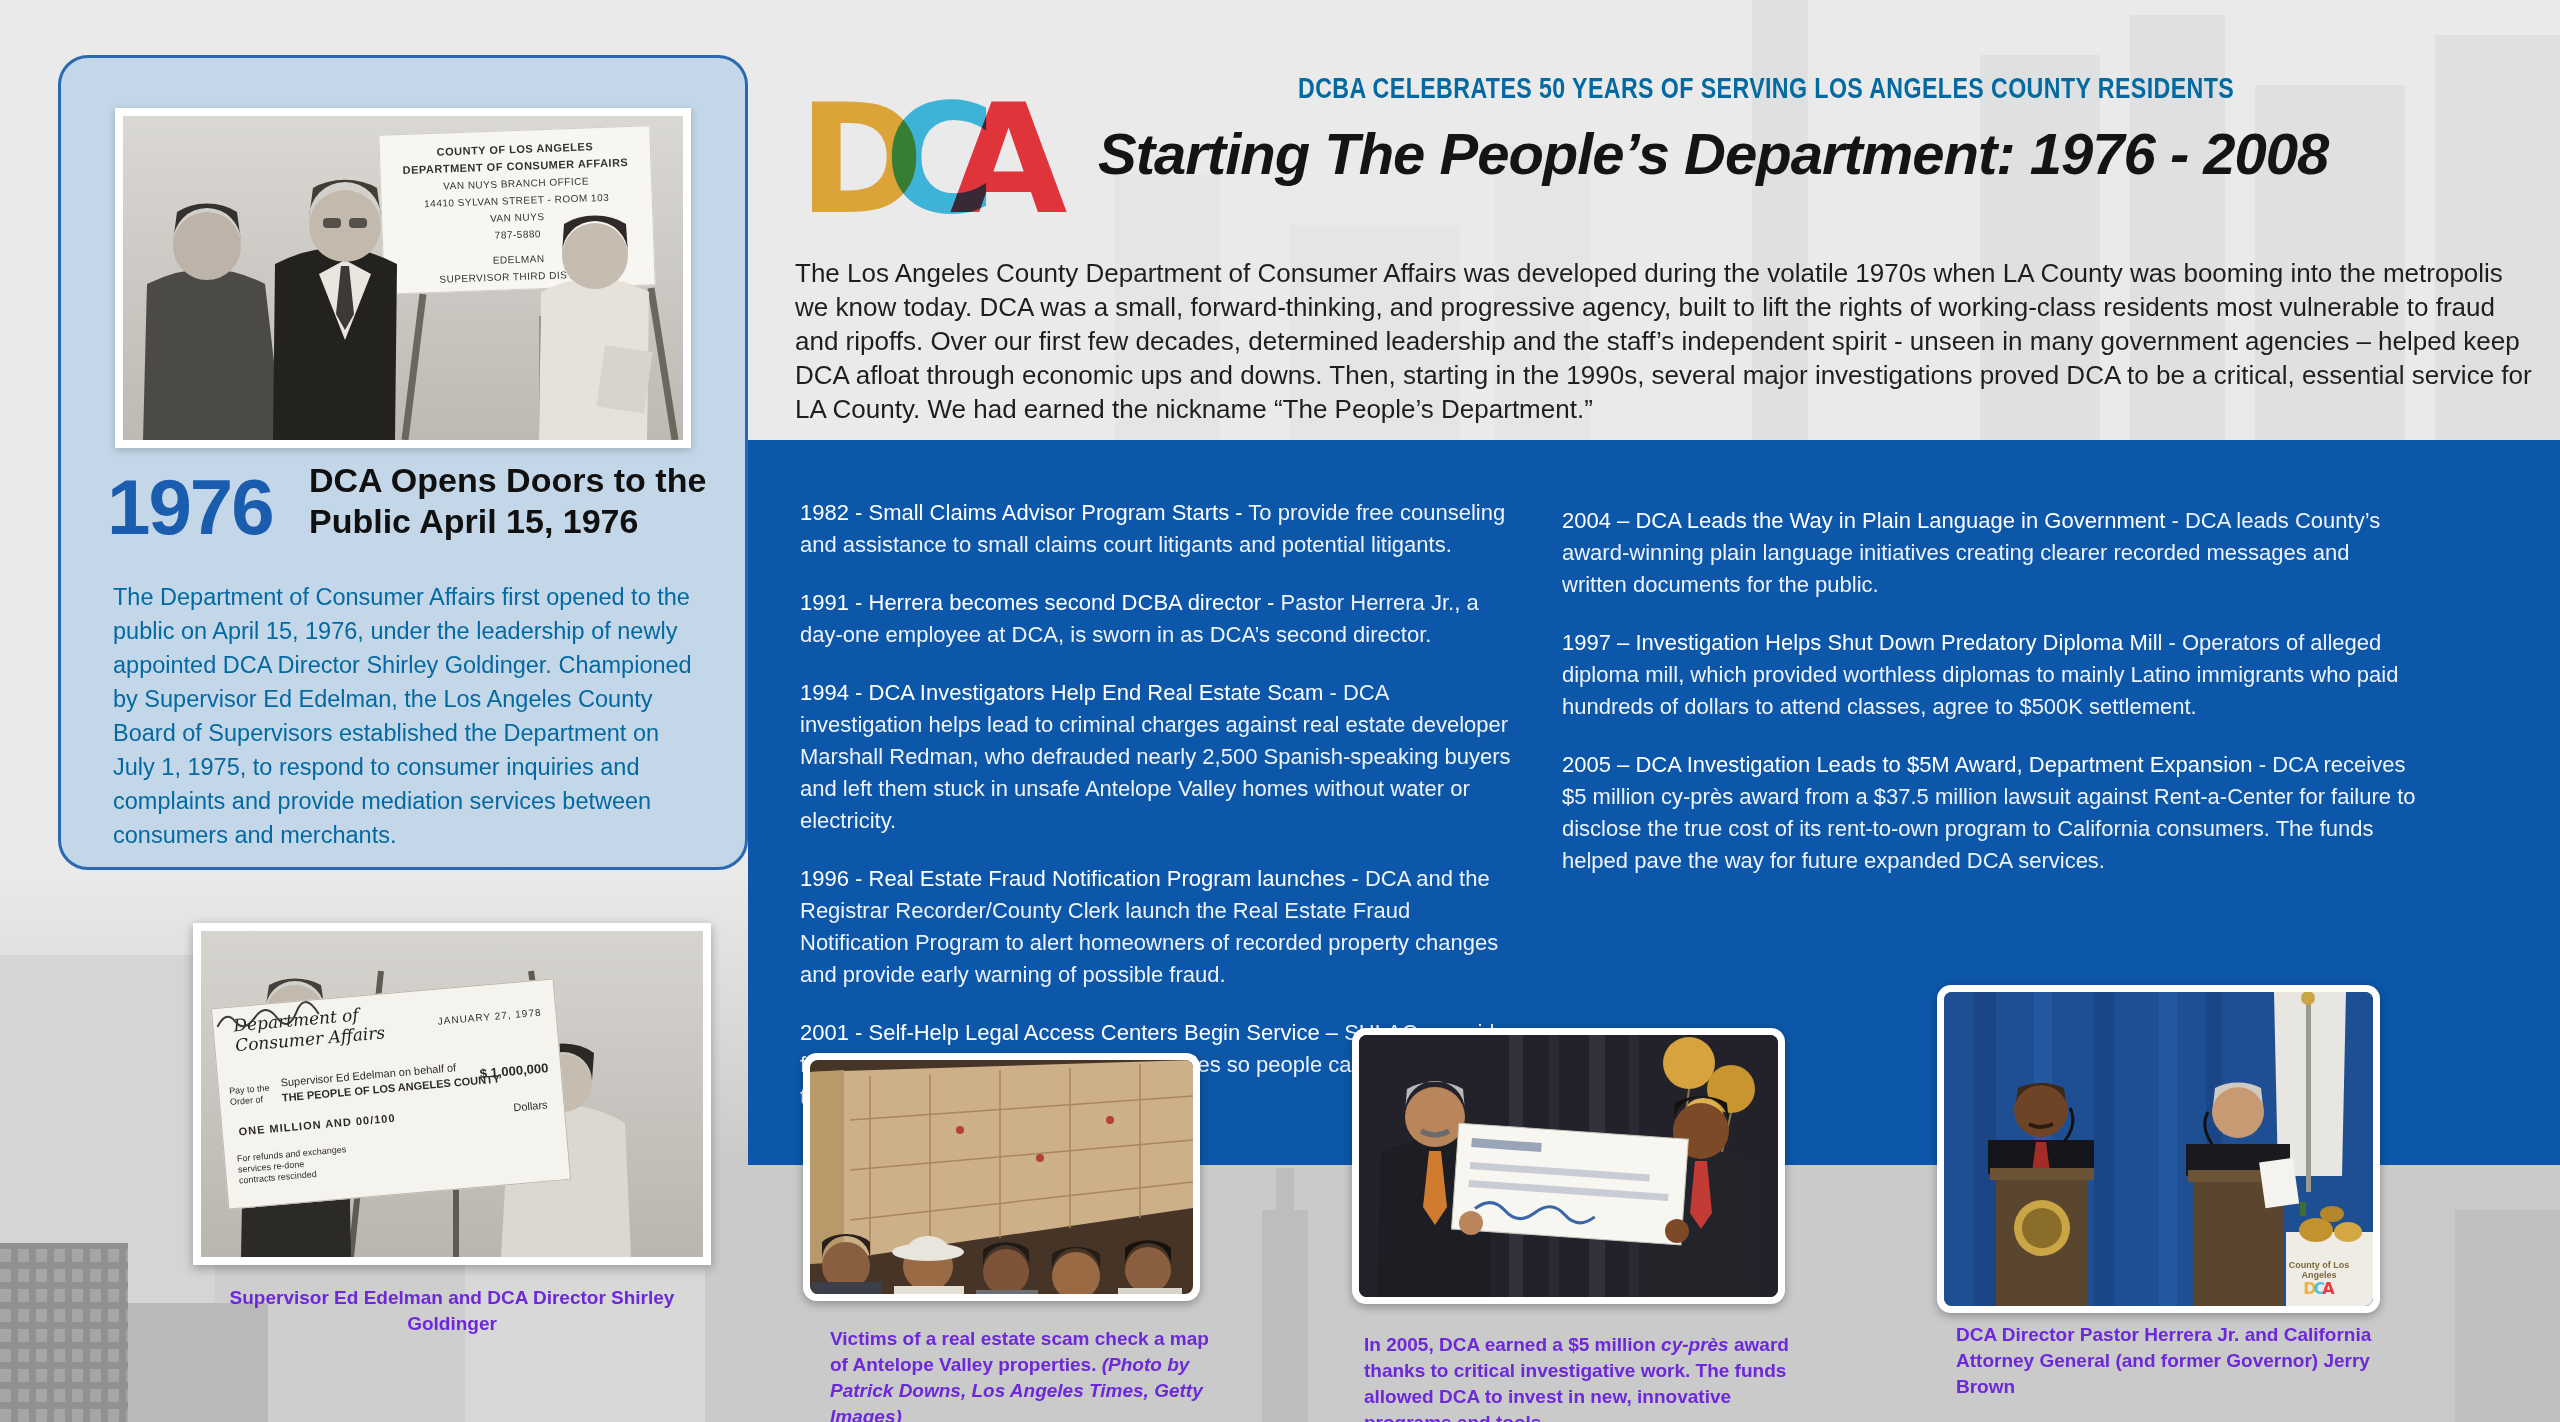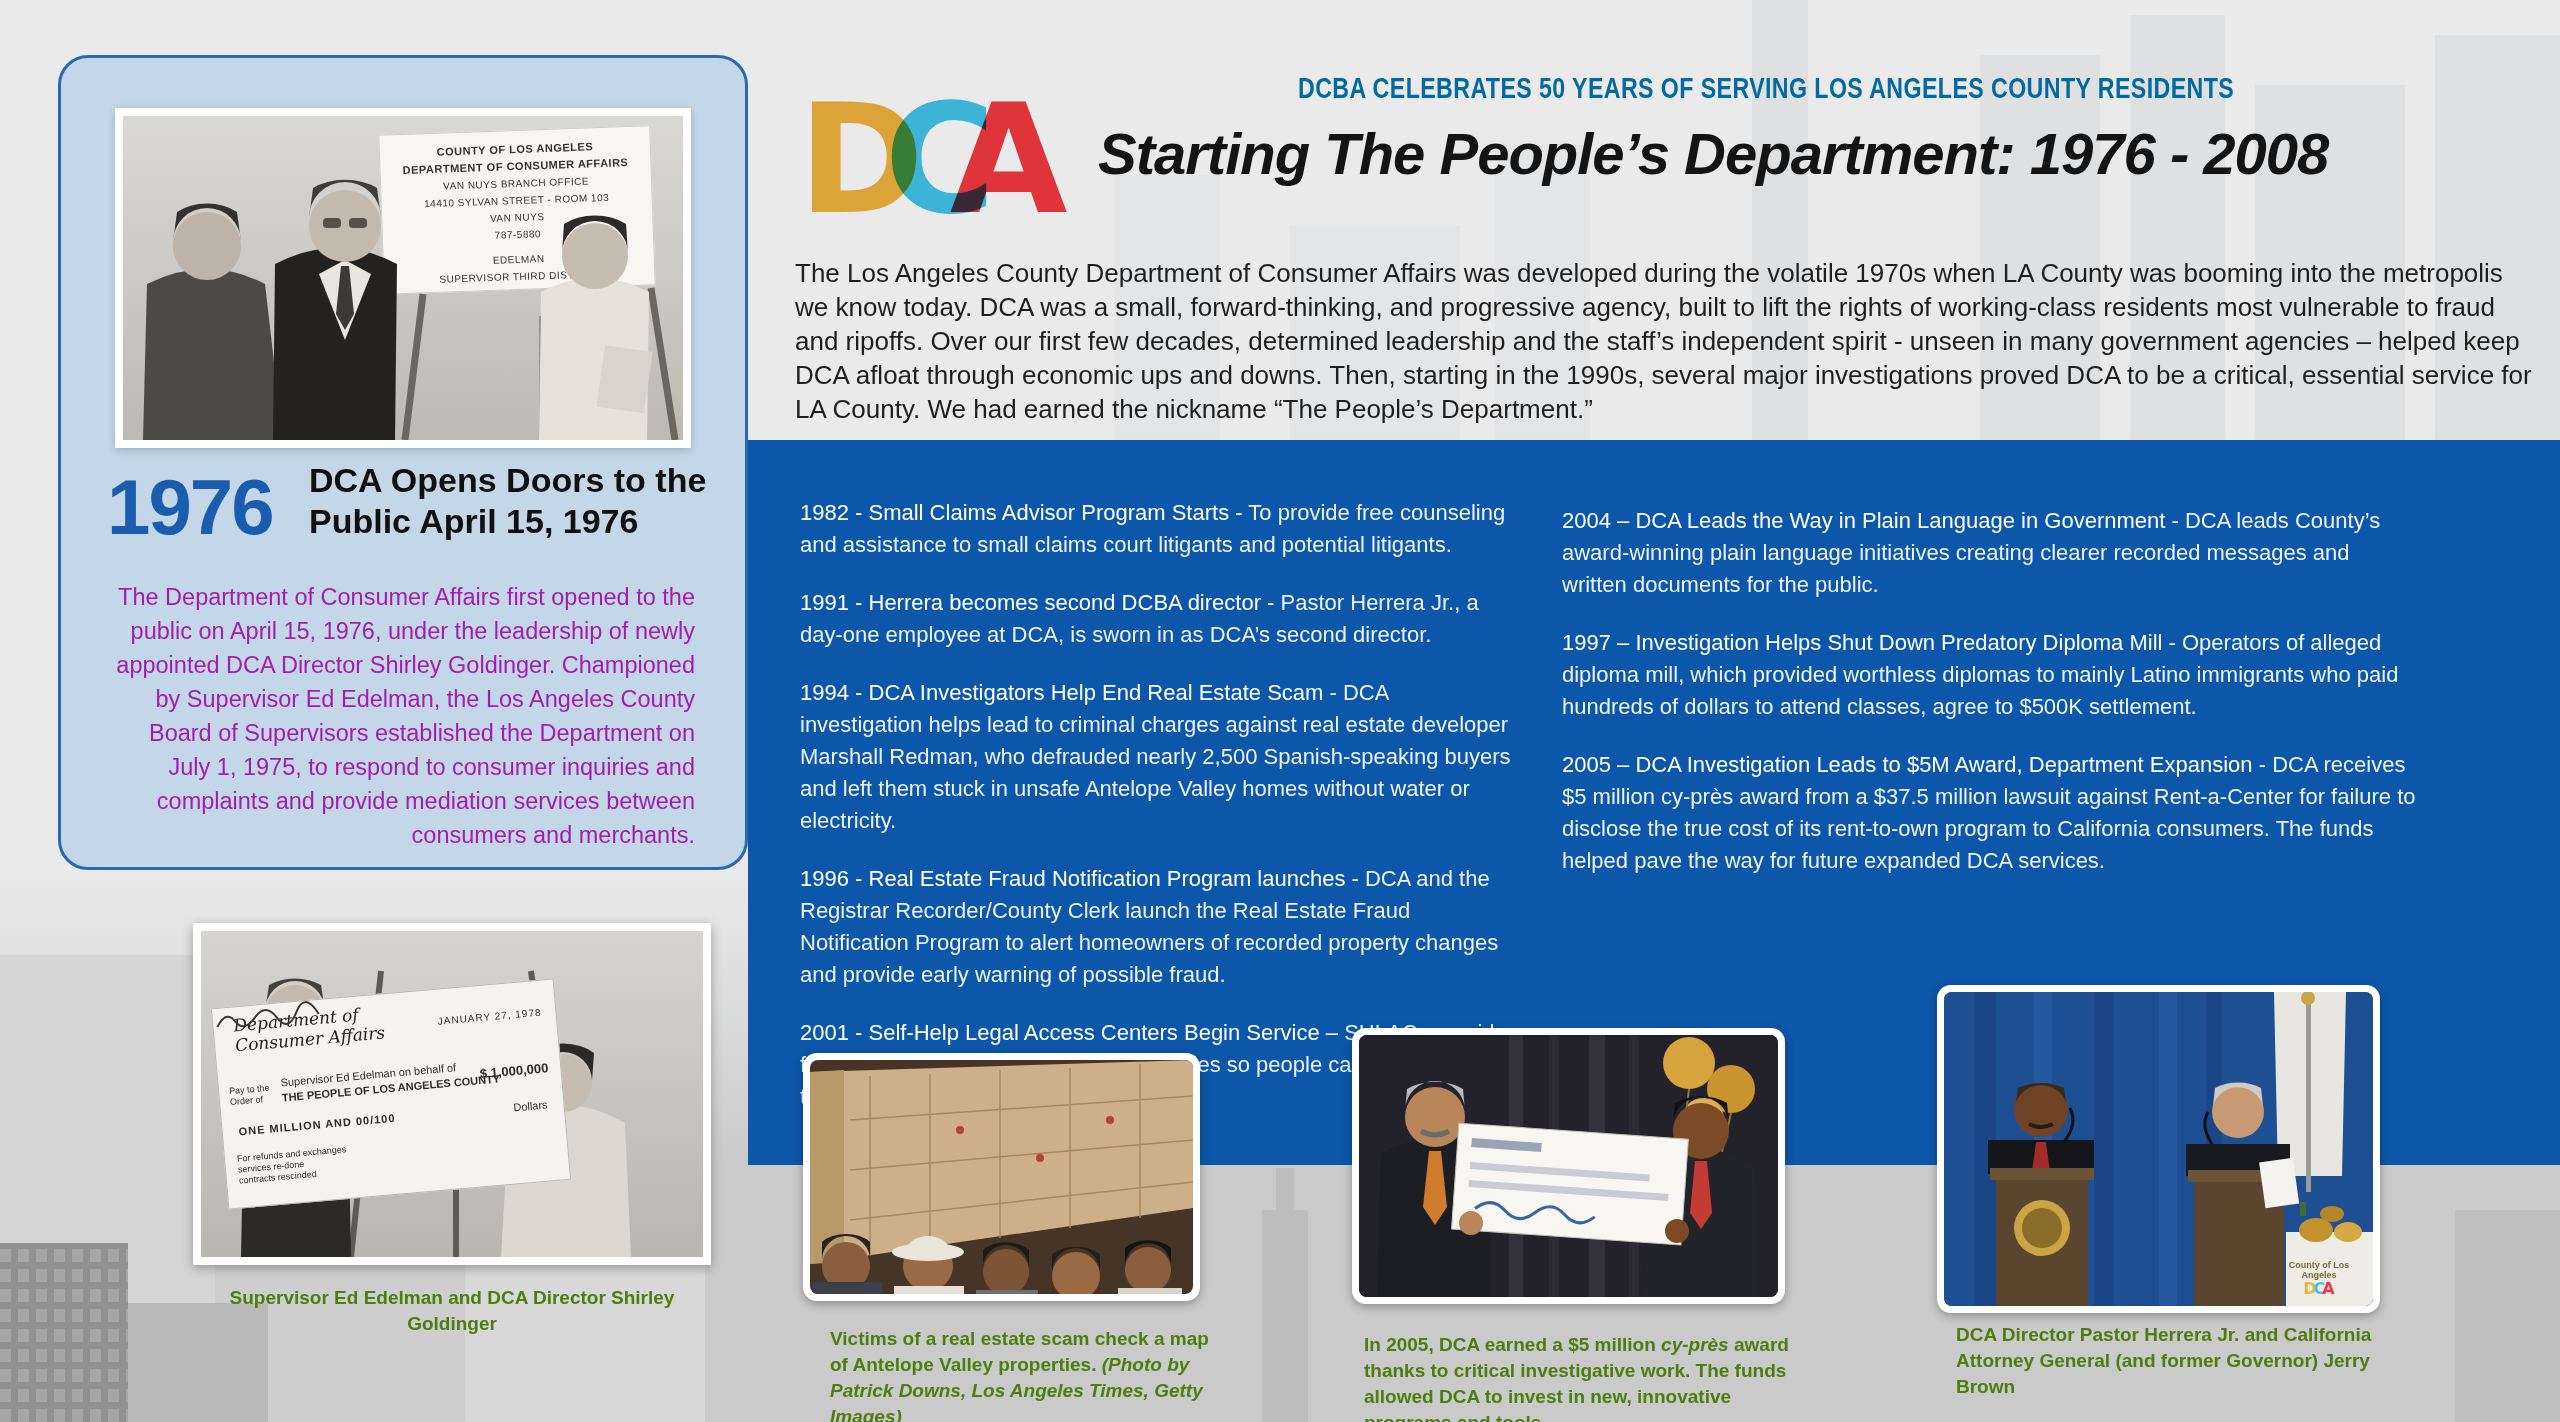--- a/index.html
+++ b/index.html
@@ -42,21 +42,21 @@
         border:1px solid #cfcdc6;transform:rotate(-2deg);text-align:center;color:#33322e;
         padding-top:10px;box-sizing:border-box;}
   .sign div{line-height:17px;font-size:11px;font-weight:700;letter-spacing:.5px;}
   .sign .sm{font-size:10px;font-weight:400;}
   .sign .gap{margin-top:8px;}
   .year{position:absolute;left:46px;top:404px;font-size:78px;font-weight:800;color:#1a5cad;
         letter-spacing:-2px;}
   .card-head{position:absolute;left:248px;top:402px;width:410px;font-size:34px;line-height:41px;
              font-weight:800;color:#101010;}
   .card-body{position:absolute;left:52px;top:522px;width:582px;font-size:23.5px;line-height:34px;
-             color:#a21caf;text-align:right;}
+             color:#0369a1;}
   
   .panel{position:absolute;left:748px;top:440px;width:1812px;height:725px;background:#0c57a9;}
   .tcol{position:absolute;color:#eef3f9;font-size:22px;line-height:32px;}
   .tcol.left{left:800px;top:497px;width:712px;}
   .tcol.right{left:1562px;top:505px;width:858px;}
   .entry{margin-bottom:26px;}
   .entry b{color:#ffffff;font-weight:400;}
   
   .bwframe{position:absolute;background:#fff;padding:8px;box-shadow:0 3px 10px rgba(0,0,0,.3);}
   .cframe{position:absolute;background:#fff;padding:7px;border-radius:14px;
@@ -69,21 +69,21 @@
   .ck-org{left:20px;top:8px;font-family:"DejaVu Serif",serif;font-style:italic;font-size:17px;
           line-height:20px;color:#23221f;}
   .ck-date{right:14px;top:26px;font-size:10px;letter-spacing:1px;}
   .ck-pay{left:10px;top:78px;font-size:9px;line-height:11px;}
   .ck-payee{left:62px;top:72px;font-size:11px;line-height:15px;}
   .ck-payee .b{font-weight:700;}
   .ck-amt{right:12px;top:80px;font-size:13px;font-weight:700;}
   .ck-words{left:16px;top:118px;font-size:11px;letter-spacing:1px;font-weight:700;}
   .ck-dollars{right:16px;top:118px;font-size:11px;}
   .ck-memo{left:12px;top:146px;font-size:9px;line-height:11px;width:150px;}
-  .cap{position:absolute;font-size:19px;line-height:26px;font-weight:700;color:#4d7c0f;}
+  .cap{position:absolute;font-size:19px;line-height:26px;font-weight:700;color:#6d28d9;}
   .cap .it{font-style:italic;}
   .cloth-label{position:absolute;right:6px;bottom:8px;width:96px;text-align:center;}
   .cloth-label .county{font-size:9px;line-height:10px;color:#7a6a3a;font-weight:700;}
   .mini-dca{font-size:16px;font-weight:800;line-height:18px;font-family:"DejaVu Sans",sans-serif;}
   .mini-dca .d{color:#f0b33c;}.mini-dca .c{color:#41c3ea;margin-left:-3px;}
   .mini-dca .a{color:#f2383f;margin-left:-3px;}
 </style>
 </head>
 <body>
 

